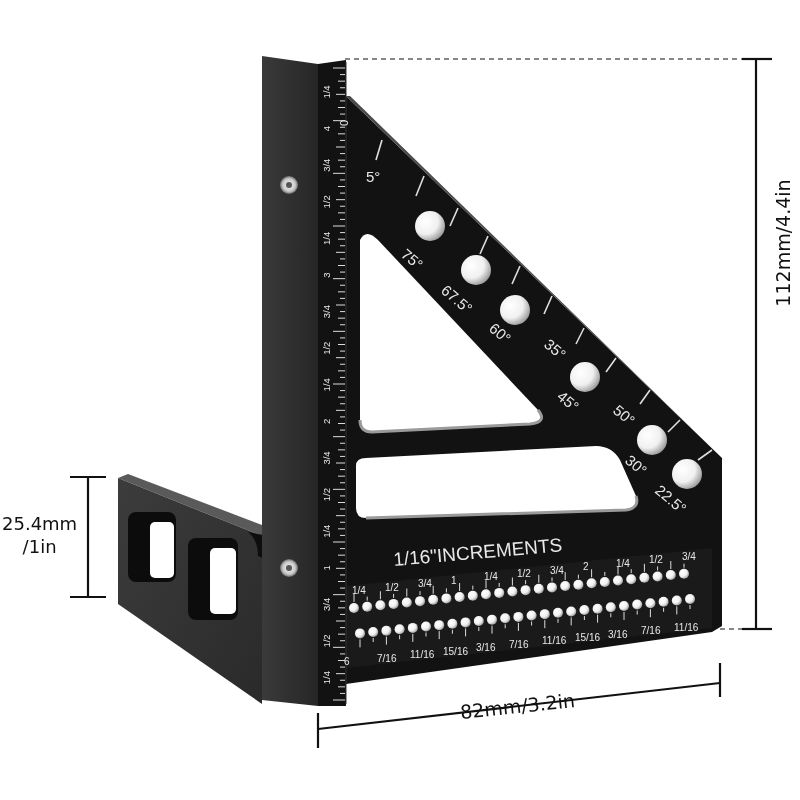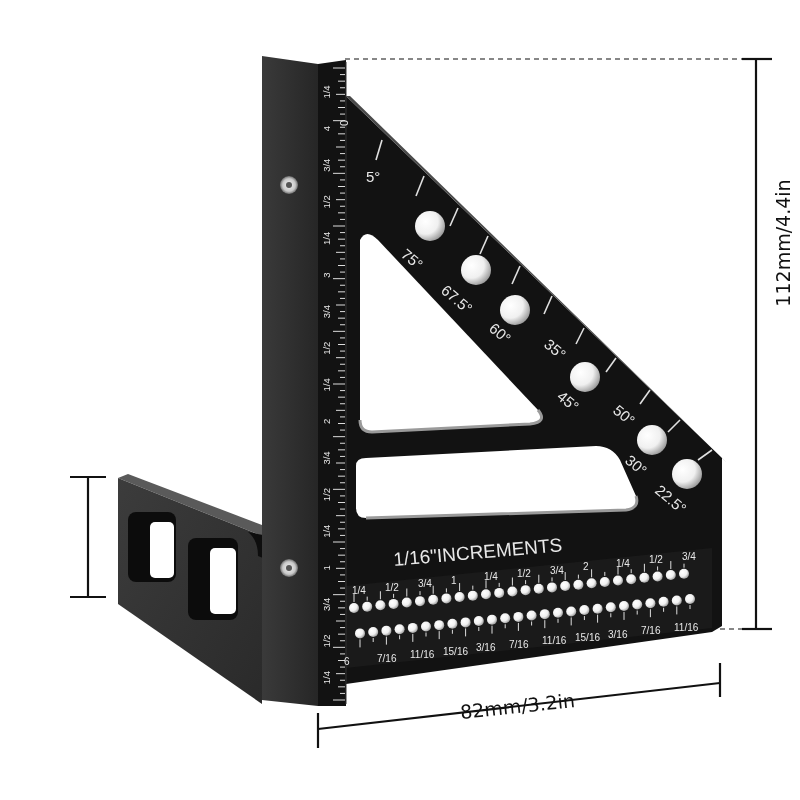--- a/index.html
+++ b/index.html
@@ -368,15 +368,19 @@
         <text x="476" y="651.312" font-size="10" class="engr">3/16</text>
         <text x="509" y="647.88" font-size="10" class="engr">7/16</text>
         <text x="542" y="644.448" font-size="10" class="engr">11/16</text>
         <text x="575" y="641.016" font-size="10" class="engr">15/16</text>
         <text x="608" y="637.584" font-size="10" class="engr">3/16</text>
         <text x="641" y="634.152" font-size="10" class="engr">7/16</text>
         <text x="674" y="630.72" font-size="10" class="engr">11/16</text>
       </g>
   </svg>
 
+  <div class="dim-text dim-left">
+    <div>25.4mm</div>
+    <div>/1in</div>
+  </div>
   <div class="dim-text dim-right">112mm/4.4in</div>
   <div class="dim-text dim-bottom">82mm/3.2in</div>
 </div>
 
 </body></html>

